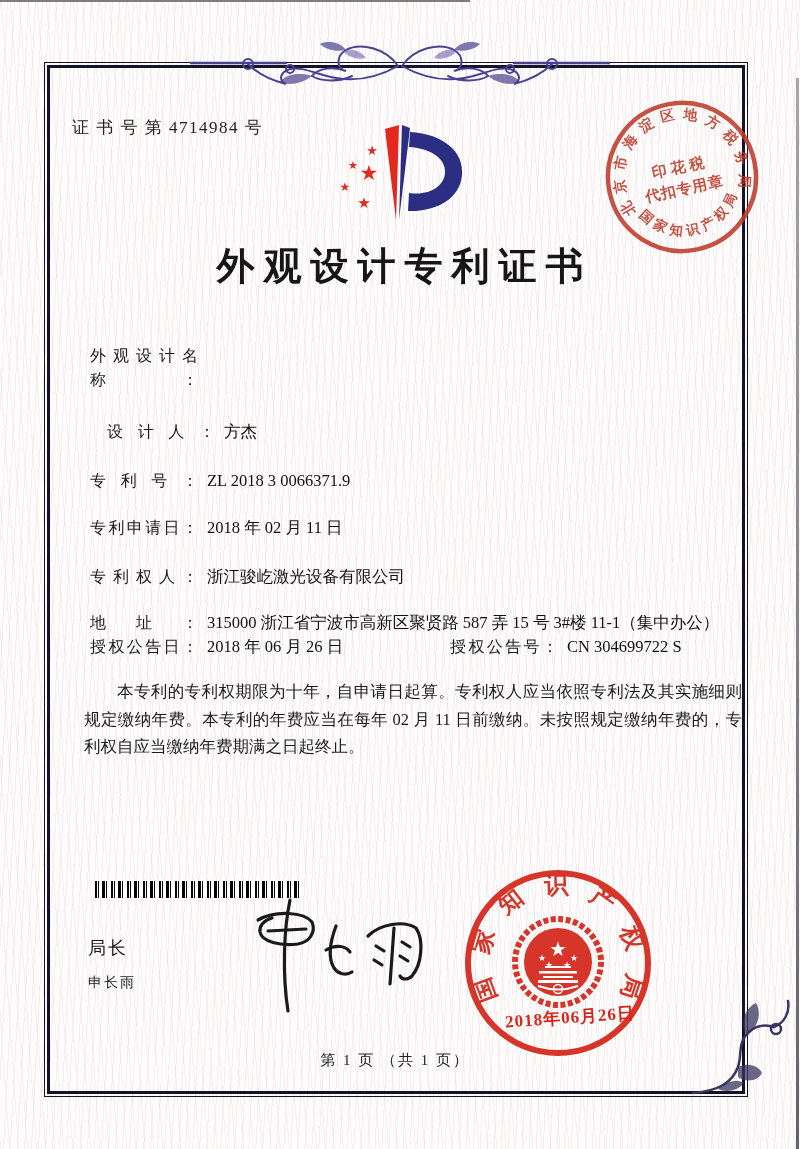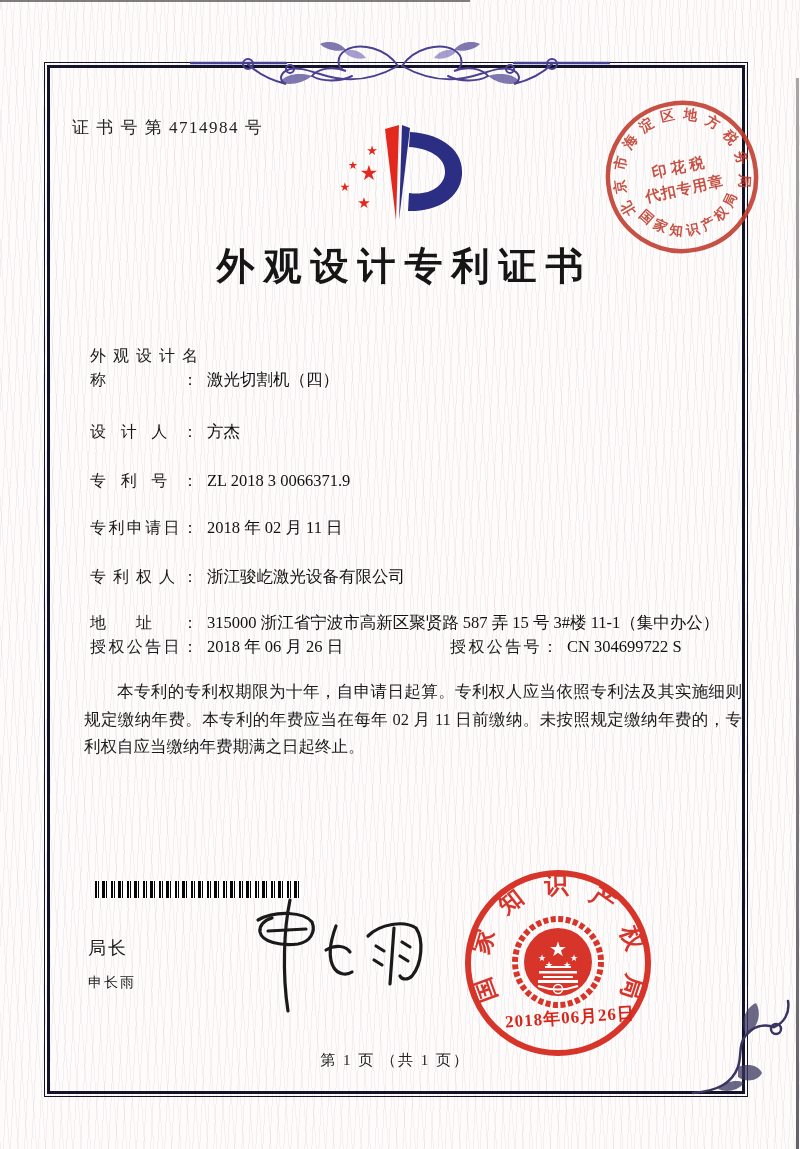--- a/index.html
+++ b/index.html
@@ -16,21 +16,21 @@
     border:1.5px solid #13132a;}
   .frame-inner{position:absolute;inset:2px;border:3px solid #13132a;}
   .ornament-top{position:absolute;left:190px;top:36px;width:420px;height:58px;}
   .ornament-corner{position:absolute;left:688px;top:993px;width:105px;height:105px;}
   .cert-no{position:absolute;left:72px;top:116px;font-size:17px;letter-spacing:1.5px;color:#222;}
   .logo{position:absolute;left:322px;top:88px;width:155px;height:145px;}
   .title{position:absolute;left:0;top:241px;width:100%;text-align:center;
     font-size:38px;font-weight:600;letter-spacing:9px;text-indent:9px;color:#161616;}
   .fields{position:absolute;left:90px;top:344px;width:650px;font-size:16.5px;}
   .field-row{display:flex;align-items:flex-end;line-height:24px;position:relative;}
-  .m1{margin-bottom:28px;} .m2{margin-bottom:25px;} .m3{margin-bottom:23px;}
+  .m1{margin-bottom:28px;} .m2{margin-bottom:25px;margin-left:17px;} .m3{margin-bottom:23px;}
   .m4{margin-bottom:25px;} .m5{margin-bottom:22px;} .m6{} .m7{margin-bottom:0;}
   .flabel{flex:0 0 108px;width:108px;text-align:justify;text-align-last:justify;
     -moz-text-align-last:justify;font-size:16px;color:#1a1a1a;}
   .fvalue{flex:1;padding-left:9px;color:#111;}
   .pair-right{position:absolute;left:360px;top:0;display:flex;width:290px;}
   .paras{position:absolute;left:84px;top:678px;width:658px;font-size:16.5px;
     line-height:27.5px;color:#1b1b1b;text-align:justify;}
   .paras p{margin:0;text-indent:2em;}
   .barcode{position:absolute;left:95px;top:881px;width:206px;height:17px;
     background:repeating-linear-gradient(90deg,#050505 0 2px,#fff 2px 3px,#050505 3px 4px,
@@ -86,21 +86,20 @@
     <polygon points="63,41 77,37 74,132" fill="#e3281e"></polygon>
     <polygon points="80,37 88,40 77,132" fill="#2b2e83"></polygon>
     <path fill="#2b2e83" d="M88,44 C122,46 142,64 140,87 C138,112 112,124 86,123 L87,105 C108,108 122,98 123,85 C124,69 106,60 87,59 Z"></path>
   </svg>
 
   <div class="title">外观设计专利证书</div>
 
   <div class="fields">
     <div class="field-row m1">
       <span class="flabel">外观设计名称：</span>
-      <span class="fvalue">激光切割机（四）</span>
     </div>
     <div class="field-row m2">
       <span class="flabel">设计人：</span>
       <span class="fvalue">方杰</span>
     </div>
     <div class="field-row m3">
       <span class="flabel">专利号：</span>
       <span class="fvalue">ZL 2018 3 0066371.9</span>
     </div>
     <div class="field-row m4">

